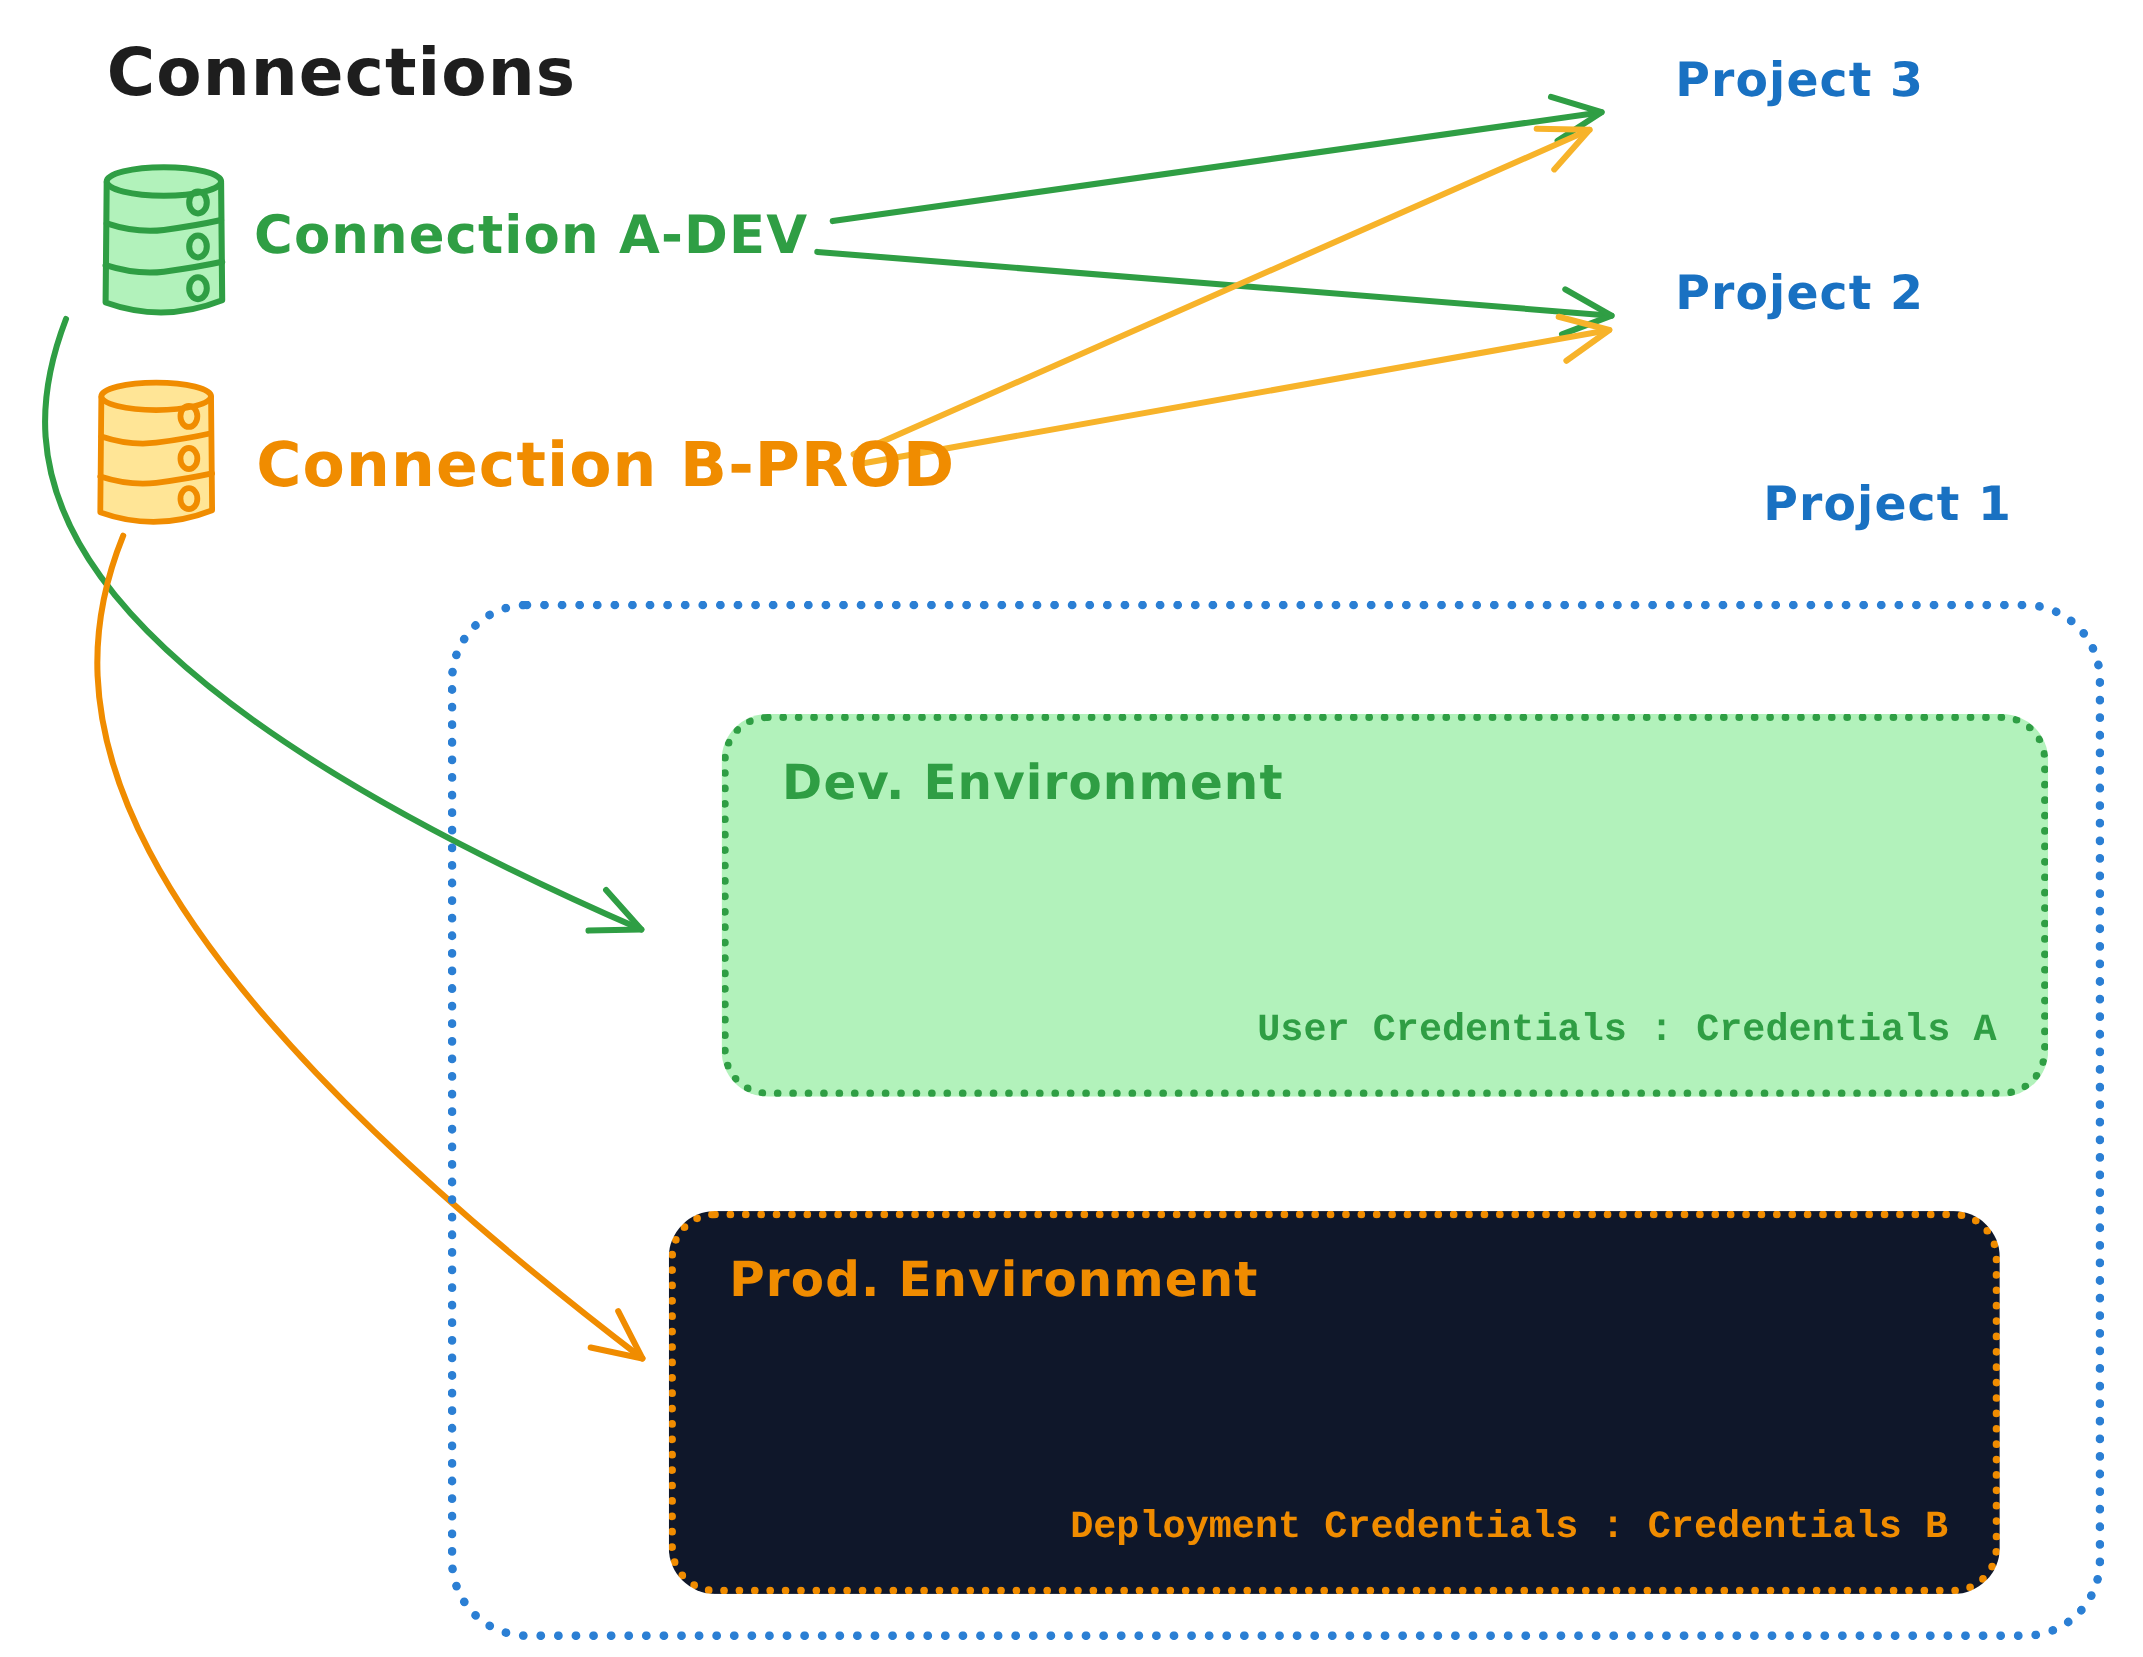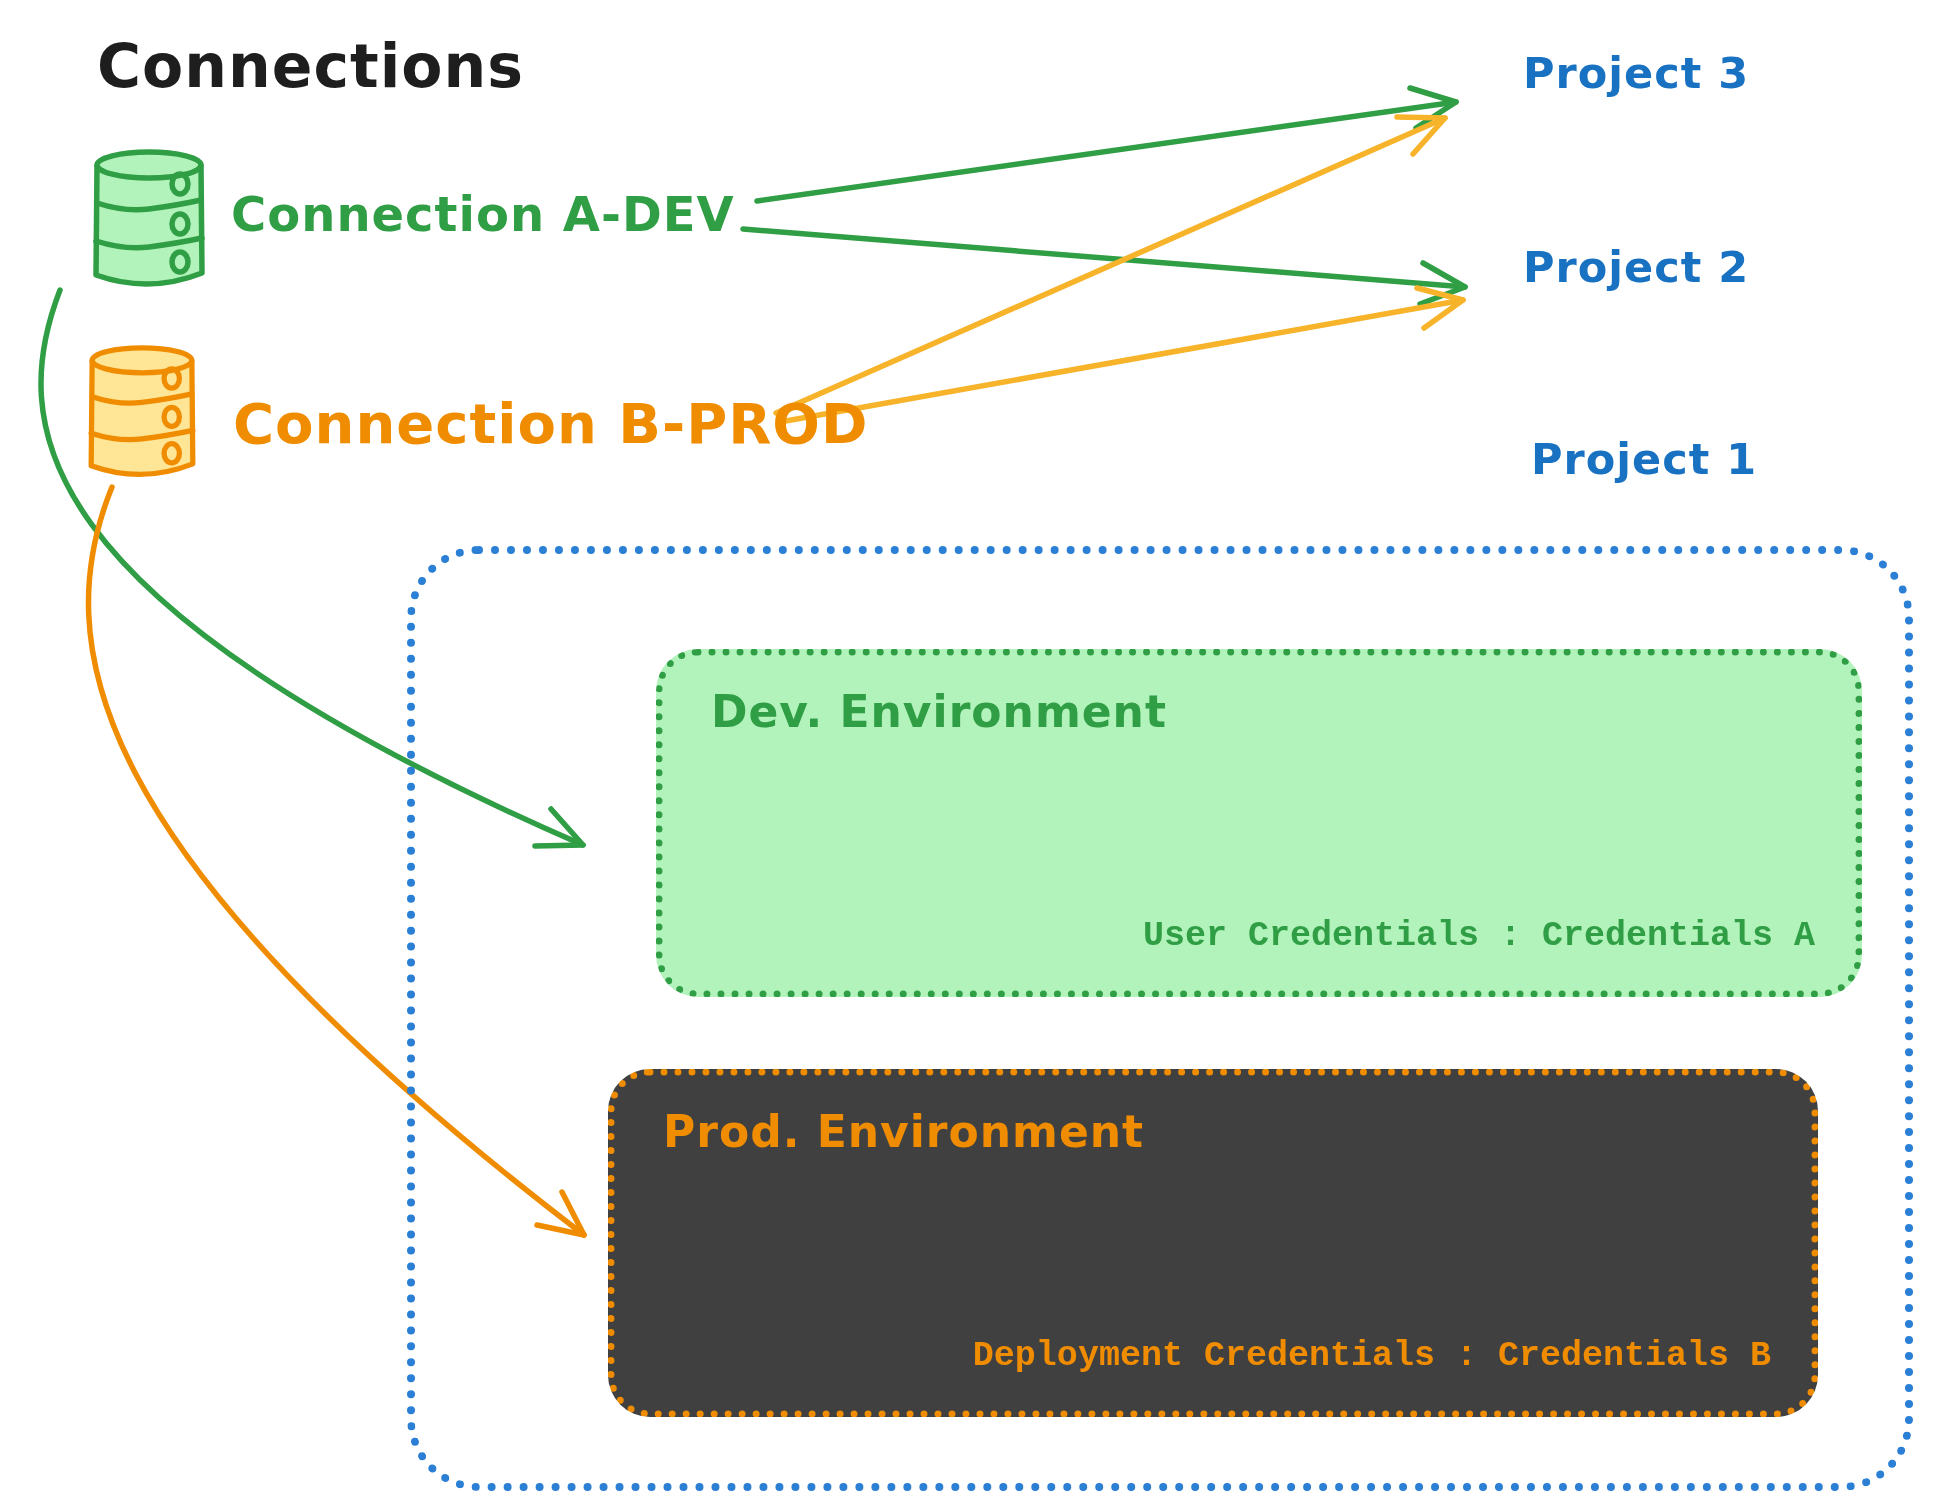--- a/index.html
+++ b/index.html
@@ -13,21 +13,21 @@
   .canvas { position: absolute; inset: 0; width: 1948px; height: 1506px; }
 
   
   .txt { position: absolute; line-height: 1; white-space: nowrap; font-weight: 700; letter-spacing: 1px; margin-left: 19px; }
   .title        { left: 78px;   top: 36px;  font-size: 60px; }
   .conn-a-label { left: 212px;  top: 190px; font-size: 48px; }
   .conn-b-label { left: 214px;  top: 396px; font-size: 56px; }
   .project      { font-size: 43px; }
   .project-3    { left: 1504px; top: 52px;  }
   .project-2    { left: 1504px; top: 246px; text-align: center; }
-  .project-1    { left: 1512px; top: 438px; }
+  .project-1    { left: 1584px; top: 438px; }
 
   
   .box { position: absolute; box-sizing: border-box; }
   .project1-box {
     left: 407px; top: 546px; width: 1506px; height: 945px;
     border: 8px dotted #2b7fd4; border-radius: 72px;
     background: transparent;
   }
   .env-box { border-radius: 42px; border-width: 7px; border-style: dotted; }
   .env-dev  { left: 608px; top: 649px;  width: 1206px; height: 348px; margin-left: 48px; }
@@ -116,18 +116,18 @@
   <div class="txt project project-2" style="color: rgb(25, 113, 194);">Project 2</div>
   <div class="txt project project-1" style="color: rgb(25, 113, 194);">Project 1</div>
 
   <div class="box project1-box" style="border-color: rgb(43, 127, 212);"></div>
 
   <div class="box env-box env-dev" style="background-color: rgb(178, 242, 187); border-color: rgb(47, 158, 68); color: rgb(47, 158, 68);">
     <div class="env-title">Dev. Environment</div>
     <div class="env-cred">User Credentials : Credentials A</div>
   </div>
 
-  <div class="box env-box env-prod" style="background-color: #404040; border-color: rgb(240, 140, 0); color: rgb(240, 140, 0);">
+  <div class="box env-box env-prod" style="background-color: #0f172a; border-color: rgb(240, 140, 0); color: rgb(240, 140, 0); margin-top: 32px;">
     <div class="env-title">Prod. Environment</div>
     <div class="env-cred">Deployment Credentials : Credentials B</div>
   </div>
 
 </div>
 
 </body></html>

